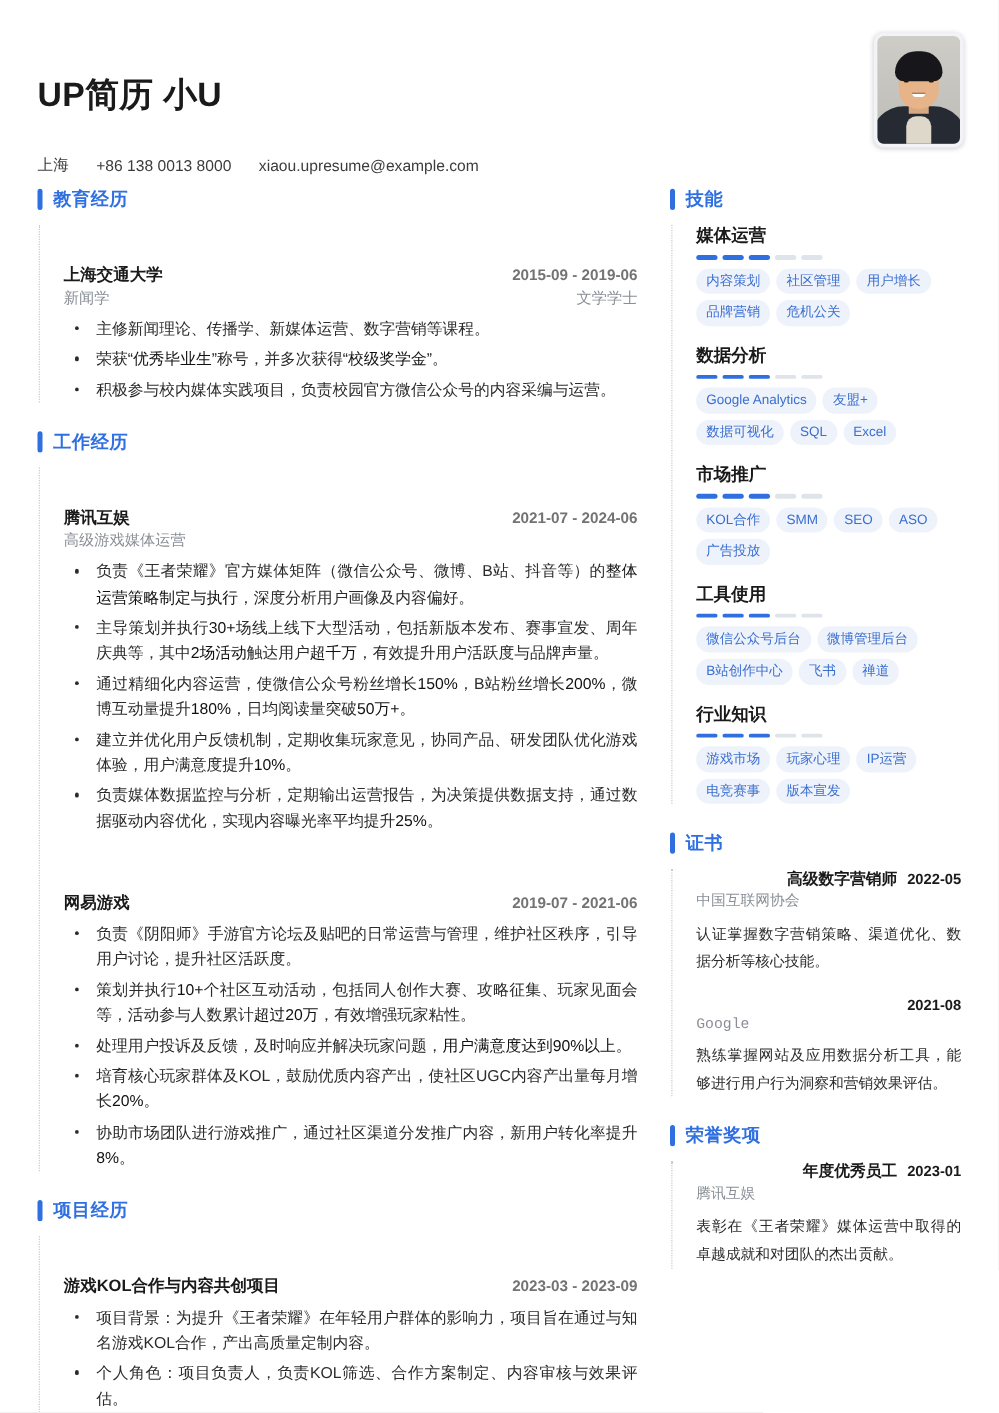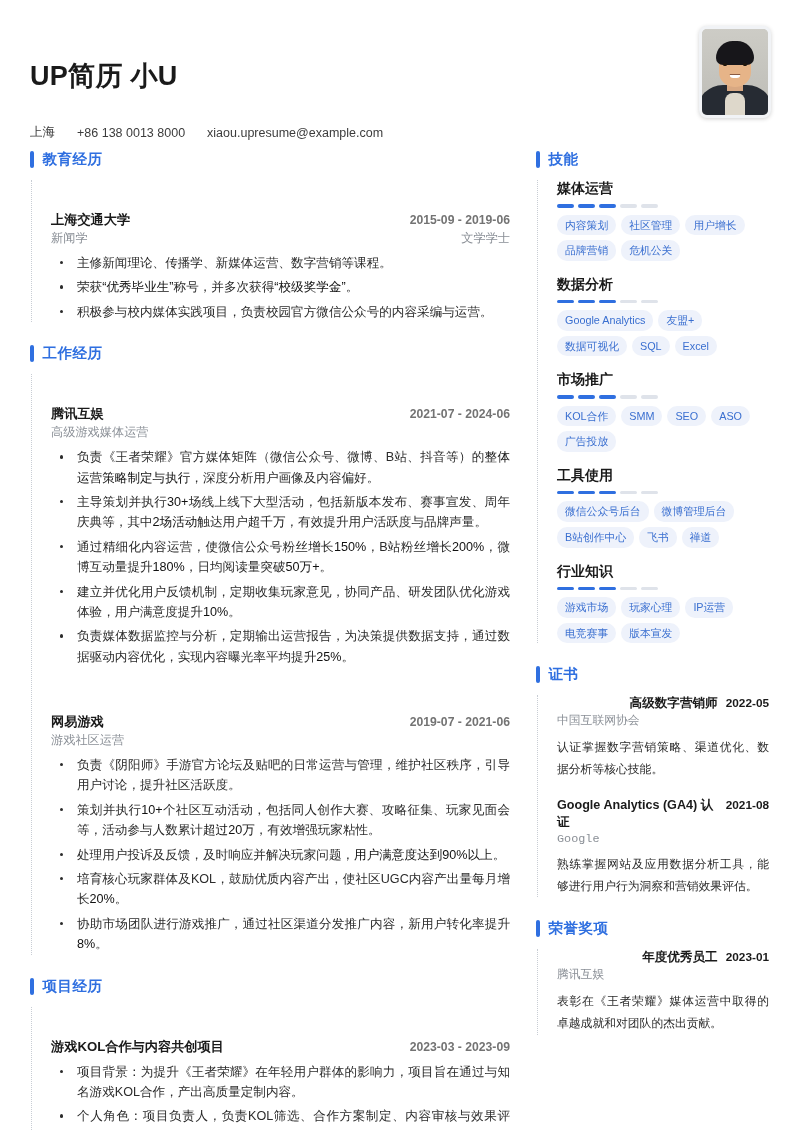--- a/index.html
+++ b/index.html
@@ -314,24 +314,20 @@
                 <li>通过精细化内容运营，使微信公众号粉丝增长<b>150%</b>，B站粉丝增长<b>200%</b>，微博互动量提升<b>180%</b>，日均阅读量突破<b>50万+</b>。</li>
                 <li>建立并优化用户反馈机制，定期收集玩家意见，协同产品、研发团队优化游戏体验，用户满意度提升<b>10%</b>。</li>
                 <li>负责媒体数据监控与分析，定期输出运营报告，为决策提供数据支持，通过数据驱动内容优化，实现内容曝光率平均提升<b>25%</b>。</li>
               </ul>
             </div>
             <div class="entry">
               <div class="entry-top">
                 <span class="entry-org">网易游戏</span>
                 <span class="entry-date">2019-07 - 2021-06</span>
               </div>
-              <div class="entry-sub">
-                <span class="entry-role">游戏社区运营</span>
-                <span class="entry-extra"></span>
-              </div>
               <ul class="bullets">
                 <li>负责《阴阳师》手游官方论坛及贴吧的日常运营与管理，维护社区秩序，引导用户讨论，提升社区活跃度。</li>
                 <li>策划并执行<b>10+</b>个社区互动活动，包括同人创作大赛、攻略征集、玩家见面会等，活动参与人数累计<b>超过20万</b>，有效增强玩家粘性。</li>
                 <li>处理用户投诉及反馈，及时响应并解决玩家问题，<b>用户满意度达到90%以上</b>。</li>
                 <li>培育核心玩家群体及KOL，鼓励优质内容产出，使社区UGC内容产出量每月增长<b>20%</b>。</li>
                 <li>协助市场团队进行游戏推广，通过社区渠道分发推广内容，新用户转化率提升<b>8%</b>。</li>
               </ul>
             </div>
           </div>
       </div>
@@ -463,21 +459,20 @@
             <div class="r-entry">
               <div class="r-top">
                 <span class="r-title">高级数字营销师</span>
                 <span class="r-date">2022-05</span>
               </div>
               <div class="r-org">中国互联网协会</div>
               <div class="r-desc">认证掌握数字营销策略、渠道优化、数据分析等核心技能。</div>
             </div>
             <div class="r-entry">
               <div class="r-top">
-                <span class="r-title">Google Analytics (GA4) 认证</span>
                 <span class="r-date">2021-08</span>
               </div>
               <div class="r-org">Google</div>
               <div class="r-desc">熟练掌握网站及应用数据分析工具，能够进行用户行为洞察和营销效果评估。</div>
             </div>
           </div>
       </div>
 
       <div class="section">
         <div class="section-head">

